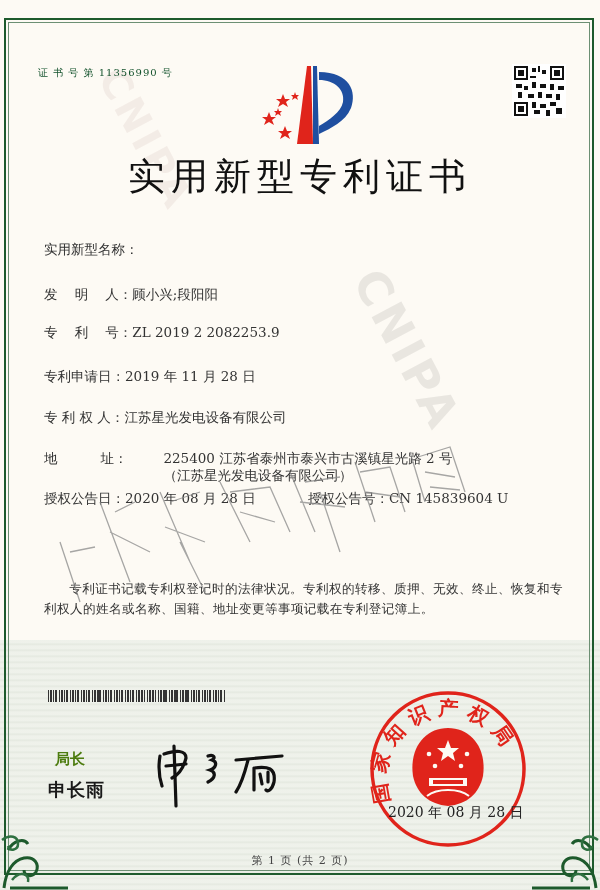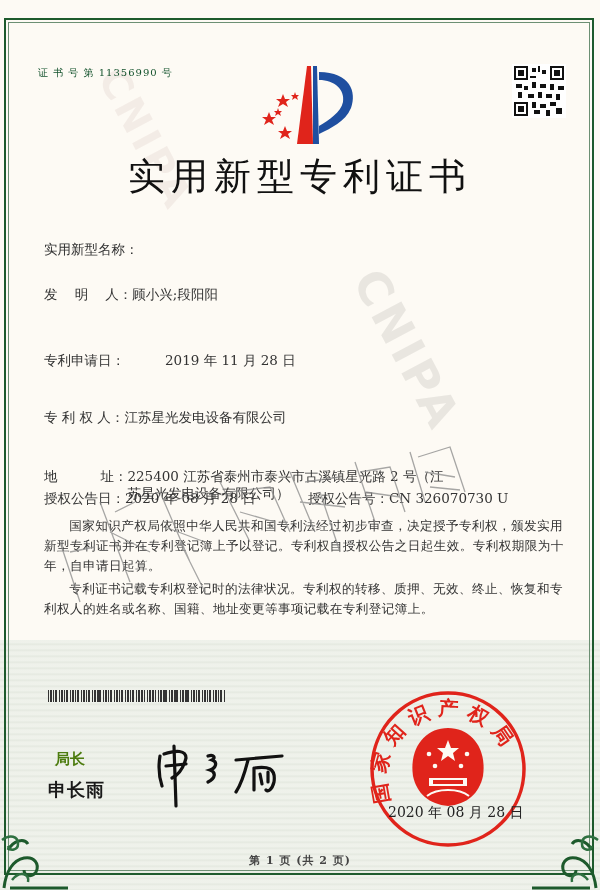--- a/index.html
+++ b/index.html
@@ -27,44 +27,44 @@
 
     .title { position:absolute; left:0; width:600px; top:152px; text-align:center;
       font-family:"DejaVu Sans", sans-serif; font-size:37px; letter-spacing:6px; color:#111; font-weight:normal; }
 
     .field { position:absolute; left:44px; font-size:13.5px; color:#333; display:flex; }
     .field .lbl { white-space:pre; }
     .field .val { white-space:pre-wrap; }
     .f1 { top:241px;flex-direction:column; }
     .f2 { top:286px; }
     .f3 { top:324px; }
-    .f4 { top:352px;gap:40px; }
+    .f4 { top:368px; }
     .f5 { top:409px; }
-    .f6 { top:468px; width:430px; }
+    .f6 { top:450px; width:430px;gap:36px; }
     .f6 .val { width:320px; line-height:17px; }
     .f7 { top:490px; }
     .f8 { position:absolute; left:308px; top:490px; font-size:13.5px; color:#333; }
 
     .para { position:absolute; left:44px; width:520px; font-size:12.6px; line-height:20px; color:#333;
       text-indent:2em; letter-spacing:0.4px; }
     .p1 { top:516px; }
     .p2 { top:579px; }
 
     .handwrite { position:absolute; left:40px; top:432px; width:480px; height:190px; pointer-events:none; }
 
     .barcode { position:absolute; left:48px; top:690px; width:178px; height:12px;
       background: repeating-linear-gradient(90deg, #333 0 1px, transparent 1px 2px, #333 2px 3px, #333 3px 4px, transparent 4px 5.5px); }
     .director-title { position:absolute; left:55px; top:750px; font-family:"DejaVu Sans", sans-serif; font-size:15px; font-weight:bold; color:#4d7c0f; }
     .director-name { position:absolute; left:48px; top:778px; font-family:"DejaVu Sans", sans-serif; font-size:18px; font-weight:bold; color:#1a1a1a; letter-spacing:1px; }
     .signature { position:absolute; left:150px; top:738px; width:150px; height:70px; }
 
     .seal { position:absolute; left:367px; top:688px; width:162px; height:162px; }
     .seal-date { position:absolute; left:388px; top:804px; font-size:14px; color:#222; }
 
-    .pager { position:absolute; left:0; width:600px; top:853px; text-align:center; font-size:11px; color:#444; letter-spacing:1px;font-weight:bold; }
+    .pager { position:absolute; left:0; width:600px; top:853px; text-align:center; font-size:11px; color:#444; letter-spacing:1px; }
   </style>
 </head>
 <body>
 
 <div class="page">
   <div class="bottom-wave"></div>
   <div class="border-outer"></div>
   <div class="border-inner"></div>
 
   <svg class="corner bl" viewBox="0 0 70 60">
@@ -129,41 +129,44 @@
 
   <div class="title">实用新型专利证书</div>
 
   <div class="field f1">
     <span class="lbl">实用新型名称：</span>
   </div>
   <div class="field f2">
     <span class="lbl">发    明    人：</span>
     <span class="val">顾小兴;段阳阳</span>
   </div>
+  <div class="field f3">
+    <span class="lbl">专    利    号：</span>
+    <span class="val">ZL 2019 2 2082253.9</span>
+  </div>
   <div class="field f4">
     <span class="lbl">专利申请日：</span>
     <span class="val">2019 年 11 月 28 日</span>
   </div>
   <div class="field f5">
     <span class="lbl">专 利 权 人：</span>
     <span class="val">江苏星光发电设备有限公司</span>
   </div>
   <div class="field f6">
     <span class="lbl">地          址：</span>
     <span class="val">225400 江苏省泰州市泰兴市古溪镇星光路 2 号（江苏星光发电设备有限公司）</span>
   </div>
   <div class="field f7">
     <span class="lbl">授权公告日：</span>
     <span class="val">2020 年 08 月 28 日</span>
   </div>
   <div class="f8">
-    <span>授权公告号：</span><span>CN 326070730 U</span>
-  </div>
-
-  <div class="para p1">国家知识产权局依照中华人民共和国专利法经过初步审查，决定授予专利权，颁发实用新型专利证书并在专利登记簿上予以登记。专利权自授权公告之日起生效。专利权期限为十年，自申请日起算。</div>
+    <span>授权公告号：</span><span>CN 145839604 U</span>
+  </div>
+
   <div class="para p2">专利证书记载专利权登记时的法律状况。专利权的转移、质押、无效、终止、恢复和专利权人的姓名或名称、国籍、地址变更等事项记载在专利登记簿上。</div>
 
   <svg class="handwrite" viewBox="0 0 480 190">
     <g stroke="#8a8a8a" stroke-width="1.3" fill="none" opacity="0.75">
       <path d="M60 70 L90 150 M75 80 L95 70 M70 100 L110 120"></path>
       <path d="M120 60 L150 130 M130 70 L160 60 M125 95 L165 110 M140 110 L165 160"></path>
       <path d="M180 50 L210 110 M190 60 L230 55 L250 100 M200 80 L235 90"></path>
       <path d="M250 40 L275 100 M265 50 L300 45 M260 70 L305 75 M280 60 L300 120"></path>
       <path d="M315 30 L335 90 M320 40 L350 35 L365 80 M325 60 L360 65"></path>
       <path d="M370 20 L385 70 M378 25 L410 15 L425 60 M385 40 L415 45 M390 55 L420 58"></path>

